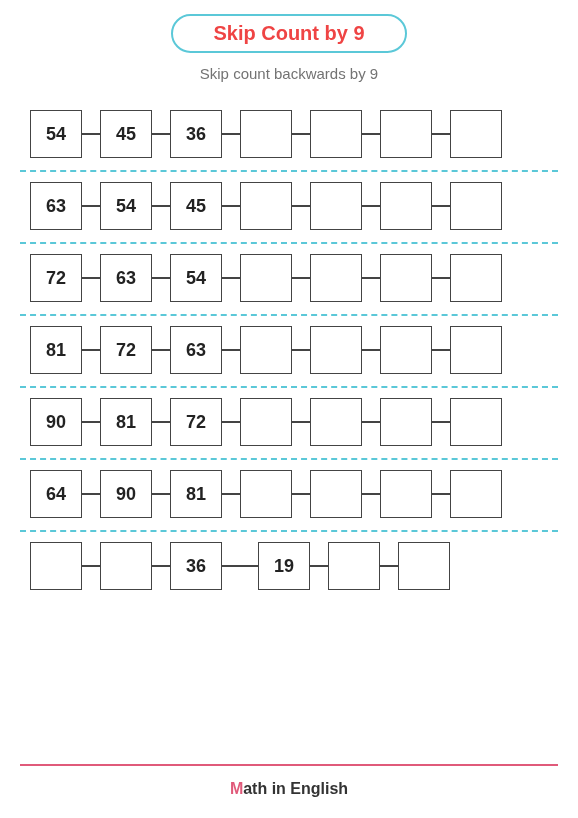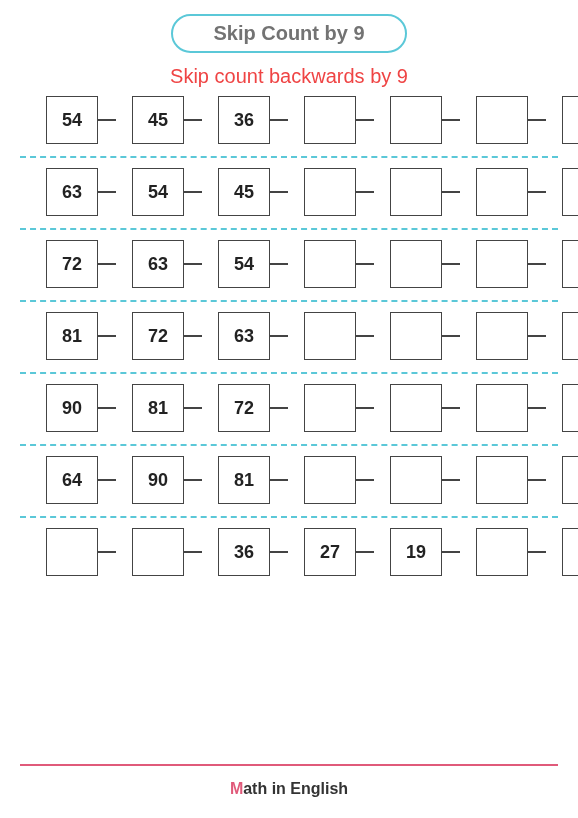--- a/index.html
+++ b/index.html
@@ -13,29 +13,29 @@
       align-items: center;
       padding: 10px 20px 20px 20px;
     }
 
     .title-box {
       border: 2px solid #5bc8d8;
       border-radius: 20px;
       padding: 6px 40px;
       font-size: 20px;
       font-weight: bold;
-      color: #737373;
+      color: #ef4444;
       margin-bottom: 12px;
       margin-top: 4px;
     }
 
     .subtitle {
-      font-size: 20px;
-      color: #ef4444;
-      margin-bottom: 0;
+      font-size: 15px;
+      color: #737373;
+      margin-bottom: 20px;
     }
 
     .rows-container {
       width: 100%;
       display: flex;
       flex-direction: column;
       gap: 0;
     }
 
     .row-section {
@@ -57,21 +57,20 @@
       width: 52px;
       height: 48px;
       border: 1.5px solid #444;
       display: flex;
       align-items: center;
       justify-content: center;
       font-size: 18px;
       font-weight: bold;
       color: #222;
       background: #fff;
-      margin-left: 16px;
     }
 
     .connector {
       width: 18px;
       height: 2px;
       background: #444;
       position: relative;
     }
 
     .dashed-divider {
@@ -215,21 +214,20 @@
     </div>
     <hr class="dashed-divider">
     <div class="row-section">
       <div class="number-row">
         <div class="box"></div>
         <div class="connector"></div>
         <div class="box"></div>
         <div class="connector"></div>
         <div class="box">36</div>
         <div class="connector"></div>
-        <div class="box">27</div>
         <div class="connector"></div>
         <div class="box">19</div>
         <div class="connector"></div>
         <div class="box"></div>
         <div class="connector"></div>
         <div class="box"></div>
       </div>
     </div>
   </div>
 

